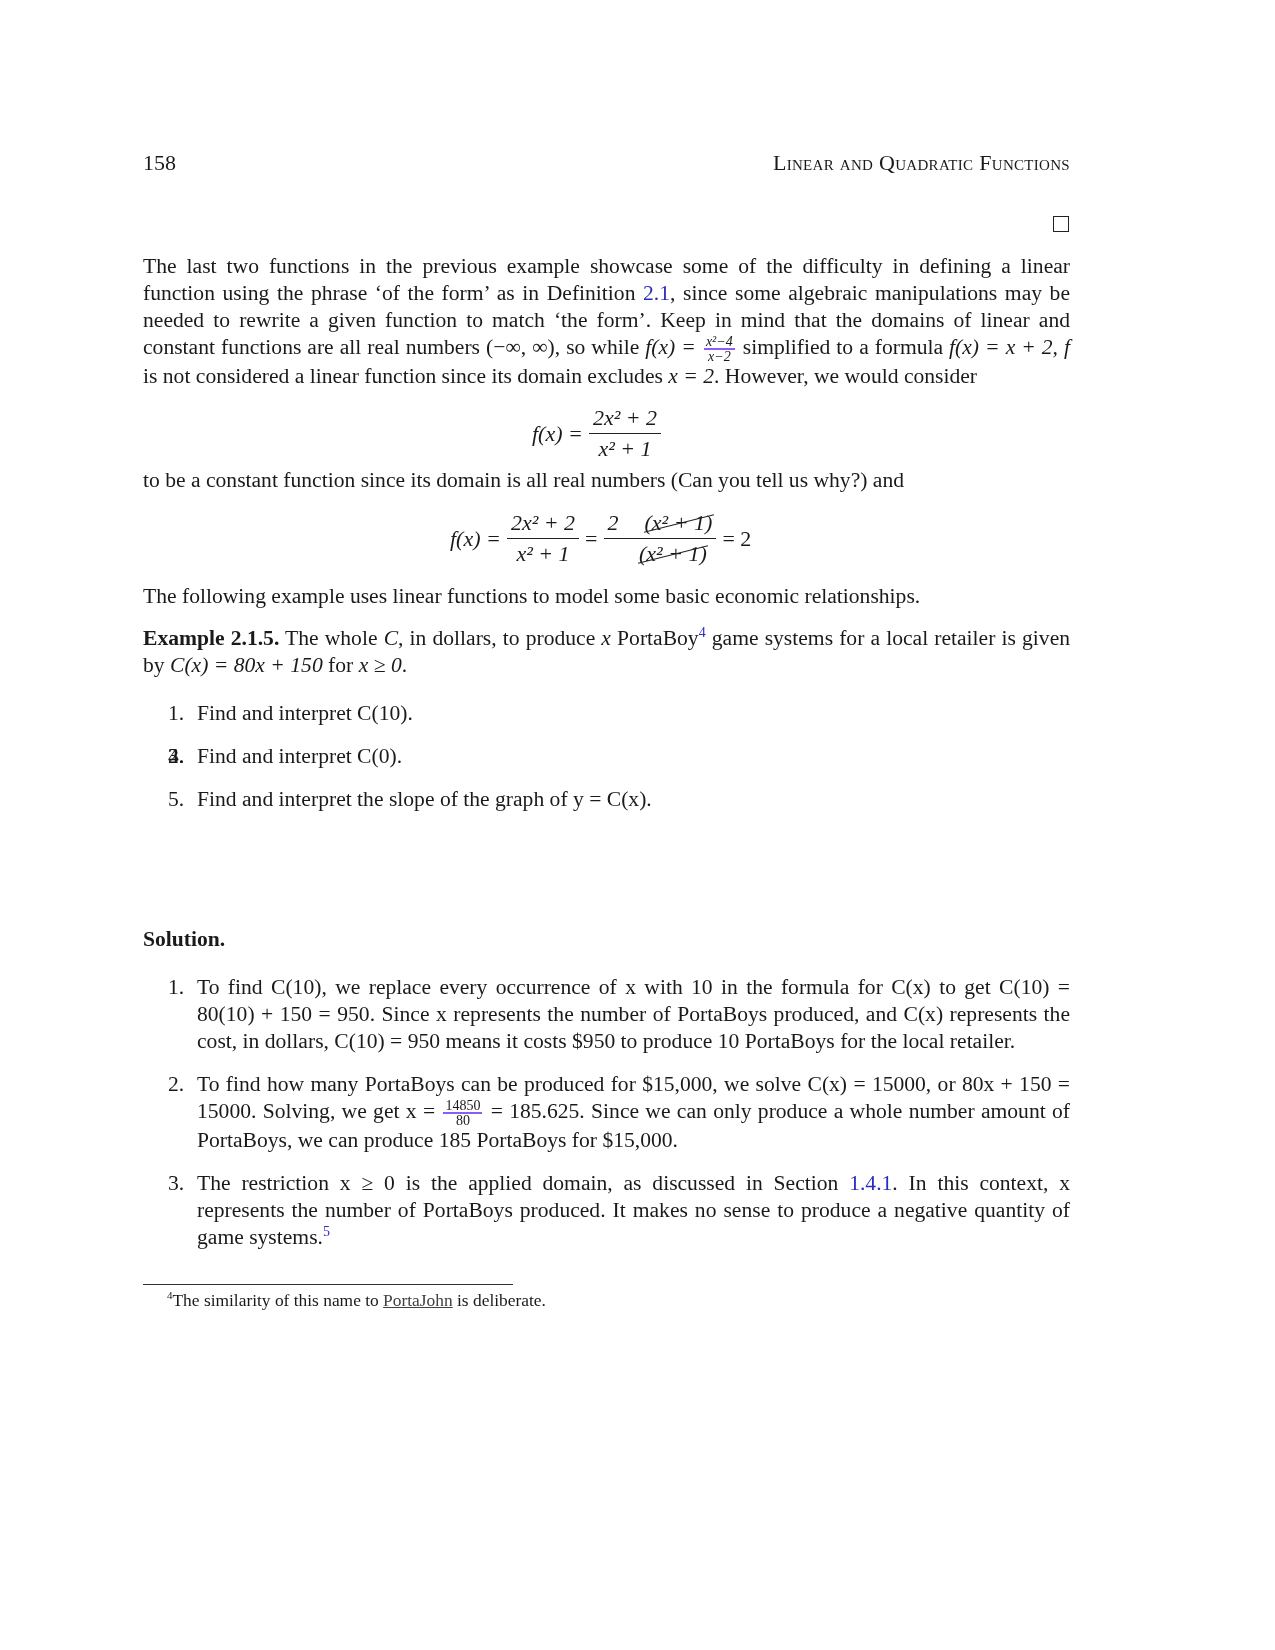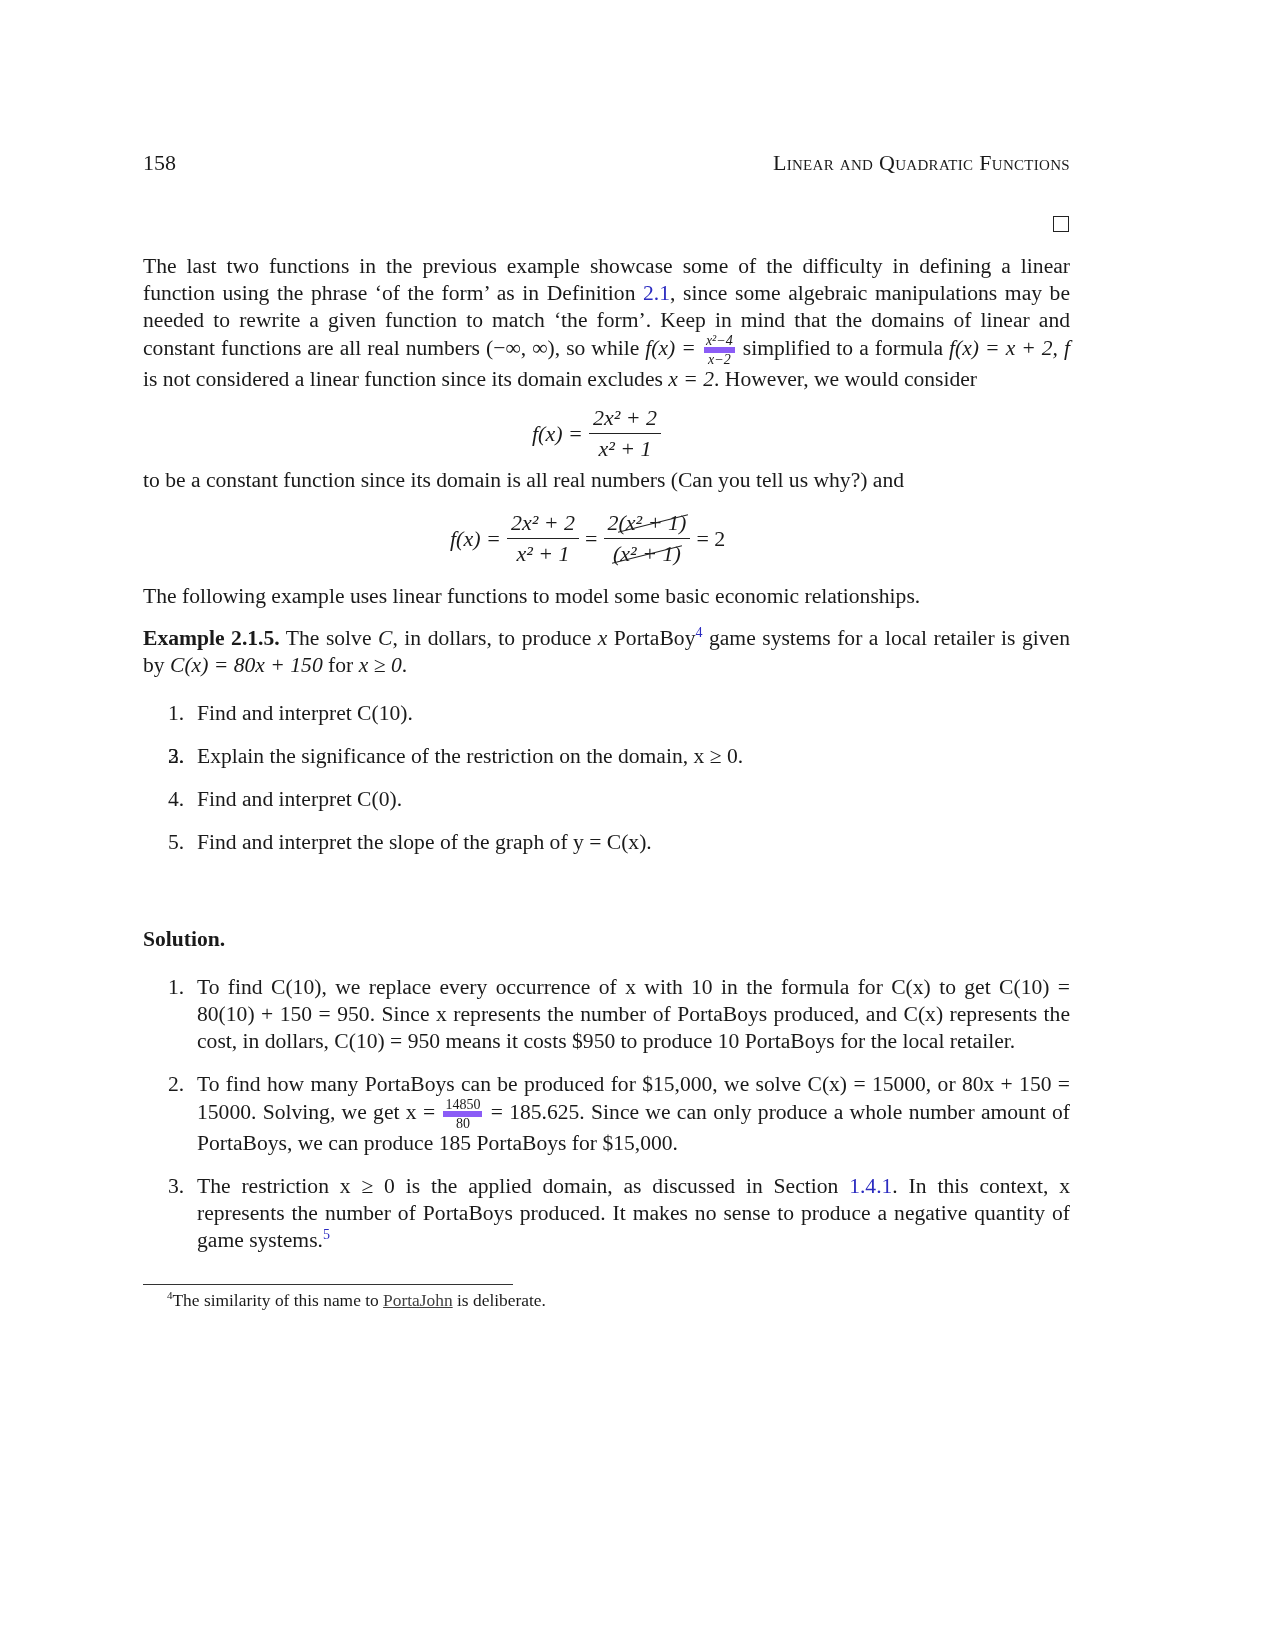--- a/index.html
+++ b/index.html
@@ -11,27 +11,27 @@
   .header .num { position: absolute; left: 0; top: 0; }
   .header .title { position: absolute; right: 0; top: 0; font-variant: small-caps; letter-spacing: 0.3px; }
   .qed { position: absolute; left: 1053px; top: 216px; width: 14px; height: 14px; border: 1.3px solid #222; }
   .text { position: absolute; left: 143px; width: 927px; font-family: Liberation Serif, serif;
           font-size: 21.6px; line-height: 27px; text-align: justify; }
   .m { font-style: italic; }
   .link { color: #2b2bc0; }
   .ulink { color: #404040; text-decoration: underline; }
   sup { font-size: 14px; line-height: 0; vertical-align: 0.6em; }
   .frac-inline { display: inline-block; vertical-align: middle; text-align: center; font-size: 14px; line-height: 13px; margin: 0 2px; }
-  .frac-inline .n { display: block; border-bottom: 6px solid #8b5cf6; padding: 0 2px; }
+  .frac-inline .n { display: block; border-bottom: 2px solid #8b5cf6; padding: 0 2px; }
   .frac-inline .d { display: block; padding: 0 2px; }
   .disp { position: absolute; font-family: "Liberation Serif", serif; font-size: 22px; display: flex; align-items: center; }
   .frac { display: inline-flex; flex-direction: column; align-items: center; margin: 0 6px; }
   .frac .n { padding: 0 4px 2px 4px; border-bottom: 1.2px solid #222; line-height: 26px; }
   .frac .d { padding: 2px 4px 0 4px; line-height: 26px; }
-  .cancel { position: relative; display: inline-block; }
+  .cancel { position: relative; display: inline-block; margin-left: 26px; }
   .cancel::after { content: ""; position: absolute; left: -2px; right: -2px; top: 50%; border-top: 1.2px solid #222; transform: rotate(-14deg); }
   .ex-label { font-weight: bold; }
   .list { position: absolute; left: 168px; width: 902px; font-family: "Liberation Serif", serif; font-size: 21.6px; line-height: 27px; }
   .li { position: relative; padding-left: 29px; text-align: justify; }
   .li .ln { position: absolute; left: 0; top: 0; }
   .sol-title { position: absolute; left: 143px; top: 927px; font-family: "Liberation Serif", serif; font-size: 21.6px; font-weight: bold; }
   .fn-rule { position: absolute; left: 143px; top: 1284px; width: 370px; border-top: 1.3px solid #333; }
   .footnotes { position: absolute; left: 143px; top: 1290px; width: 927px; font-family: "Liberation Serif", serif; font-size: 17.4px; line-height: 21px; text-align: justify; }
   .fn { text-indent: 24px; }
   .fn sup { font-size: 11px; }
@@ -73,27 +73,27 @@
     <span class="frac">
       <span class="n m"><span>2</span><span class="cancel">(x² + 1)</span></span>
       <span class="d m"><span class="cancel">(x² + 1)</span></span>
     </span>
     <span>= 2</span>
   </div>
 
   <div class="text" style="top:583px;">The following example uses linear functions to model some basic economic relationships.</div>
 
   <div class="text" style="top:625px;">
-    <span class="ex-label">Example 2.1.5.</span><span> The solve </span><span class="m">C</span><span>, in dollars, to produce </span><span class="m">x</span><span> PortaBoy</span><sup class="link">4</sup><span> game systems for a local retailer is given by </span><span class="m">C(x) = 80x + 150</span><span> for </span><span class="m">x ≥ 0</span><span>.</span>
+    <span class="ex-label">Example 2.1.5.</span><span> The whole </span><span class="m">C</span><span>, in dollars, to produce </span><span class="m">x</span><span> PortaBoy</span><sup class="link">4</sup><span> game systems for a local retailer is given by </span><span class="m">C(x) = 80x + 150</span><span> for </span><span class="m">x ≥ 0</span><span>.</span>
   </div>
 
   <div class="list" style="top:700px;">
     <div class="li" style="margin-bottom:16px;"><span class="ln">1.</span><span>Find and interpret C(10).</span></div>
     <div class="li" style="margin-bottom:16px;"><span class="ln">2.</span></div>
-    <div class="li" style="margin-bottom:16px;"><span class="ln">3.</span><span>Explain the significance of the restriction on the domain, x ≥ 0.</span></div>
+    <div class="li" style="margin-bottom:16px;"><span class="ln">3.</span></div>
     <div class="li" style="margin-bottom:16px;"><span class="ln">4.</span><span>Find and interpret C(0).</span></div>
     <div class="li"><span class="ln">5.</span><span>Find and interpret the slope of the graph of y = C(x).</span></div>
   </div>
 
   <div class="sol-title">Solution.</div>
 
   <div class="list" style="top:974px;">
     <div class="li" style="margin-bottom:16px;">
       <span class="ln">1.</span><span>To find C(10), we replace every occurrence of x with 10 in the formula for C(x) to get C(10) = 80(10) + 150 = 950. Since x represents the number of PortaBoys produced, and C(x) represents the cost, in dollars, C(10) = 950 means it costs $950 to produce 10 PortaBoys for the local retailer.</span>
     </div>

